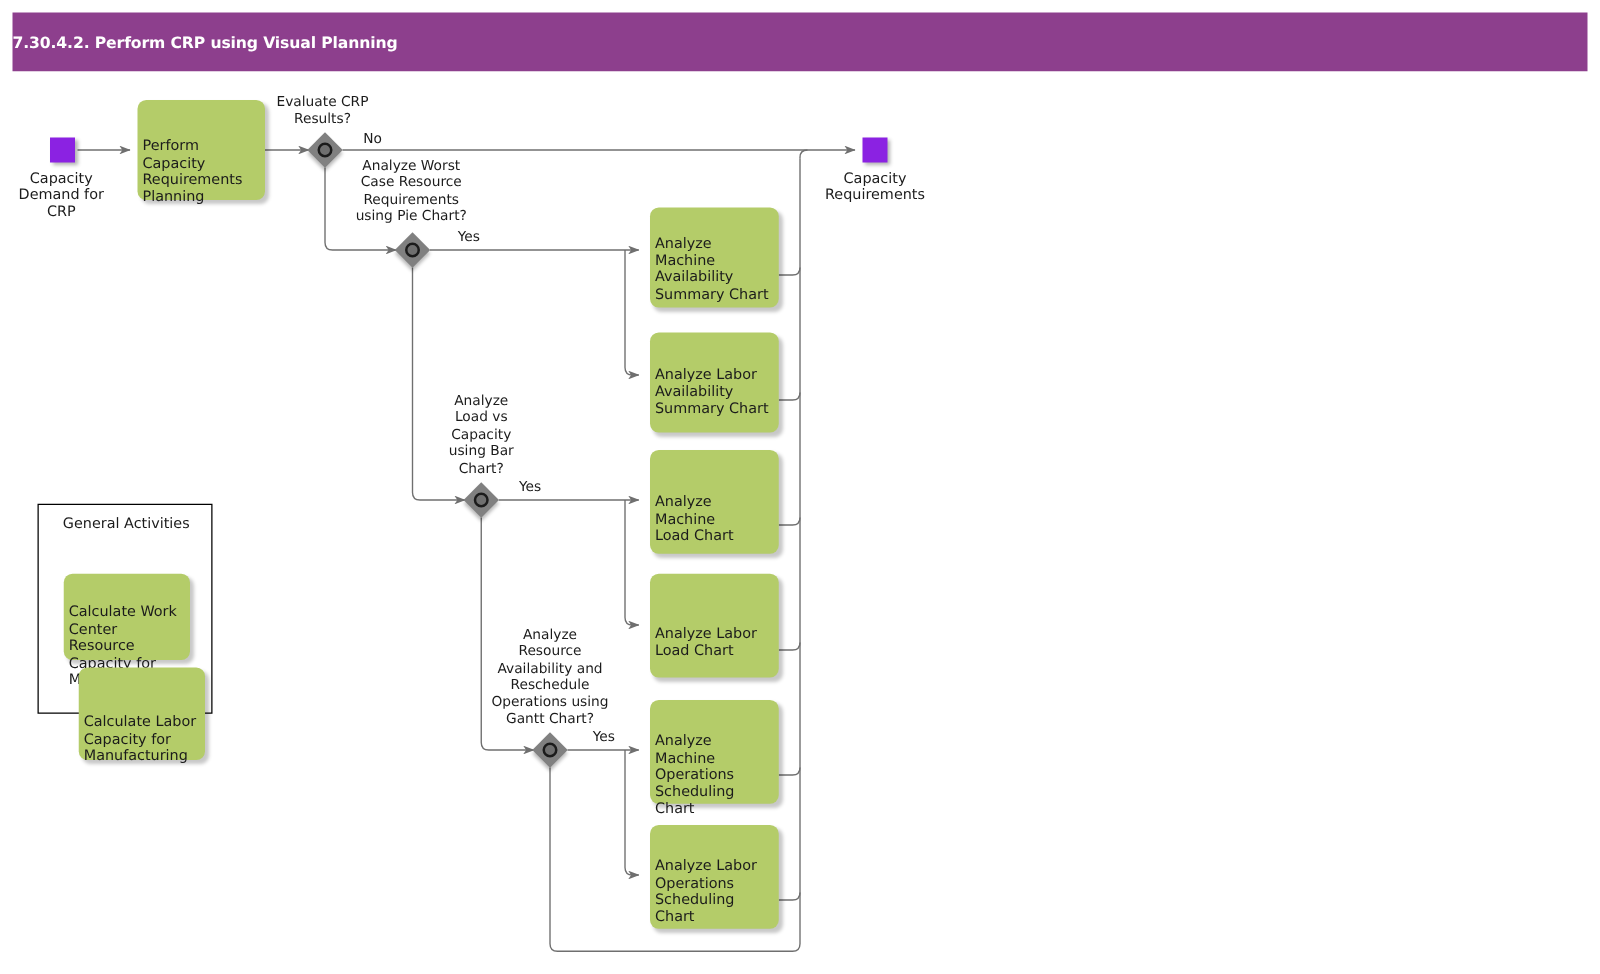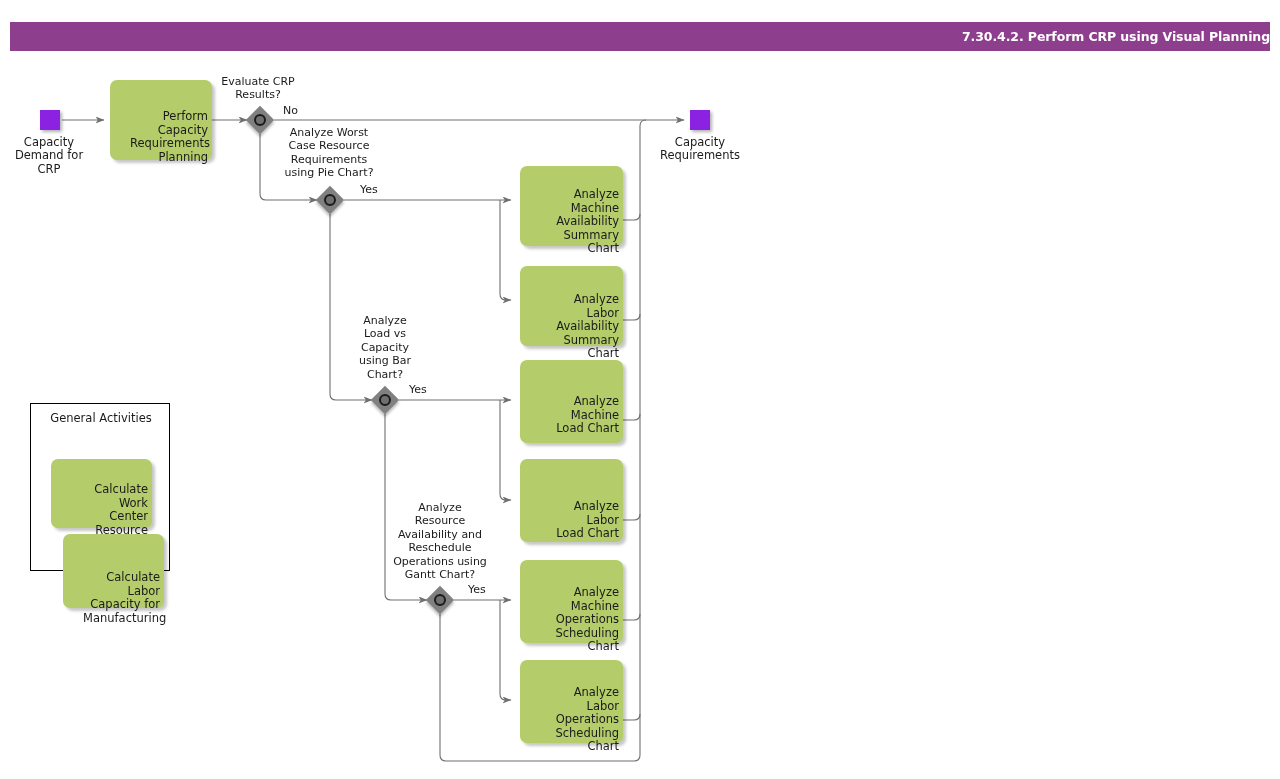--- a/index.html
+++ b/index.html
@@ -14,26 +14,25 @@
     font-family: "DejaVu Sans", sans-serif;
     overflow: hidden;
   }
 
   
   #title-bar {
     position: absolute;
     left: 10px;
     top: 10px;
     width: 1260px;
-    height: 29px;
+    height: 47px;
     background: #8d3f8d;
     display: flex;
     align-items: center;
-    justify-content: flex-end;
-    margin-top: 12px;
+    justify-content: flex-start;
   }
   #title-bar .title-text {
     color: #ffffff;
     font-family: "DejaVu Sans", sans-serif;
     font-size: 12.5px;
     font-weight: bold;
     letter-spacing: -0.1px;
     white-space: nowrap;
   }
 
@@ -53,23 +52,23 @@
 
   
   .activity {
     box-sizing: border-box;
     background: #b4cc69;
     border-radius: 7px;
     box-shadow: 3px 3px 3px rgba(0,0,0,0.22);
     color: #1b1b1b;
     font-size: 11.5px;
     line-height: 13.4px;
-    text-align: right;
+    text-align: left;
     padding-top: 9px;
-    padding-left: 20px;
+    padding-left: 4px;
     padding-right: 4px;
     white-space: pre-line;
   }
 
   
   .event-square {
     position: absolute;
     width: 20px;
     height: 20px;
     background: #8b22e2;
@@ -114,21 +113,21 @@
 
   
   .edge-label {
     position: absolute;
     font-size: 11px;
     line-height: 13.4px;
     color: #1b1b1b;
     white-space: pre-line;
   }
   .edge-label.center { text-align: center; }
-  .edge-label.left   { text-align: left; }
+  .edge-label.left   { text-align: center; }
 
   
   #general-activities {
     position: absolute;
     left: 30px;
     top: 403px;
     width: 140px;
     height: 168px;
     border: 1px solid #000000;
     background: #ffffff;

